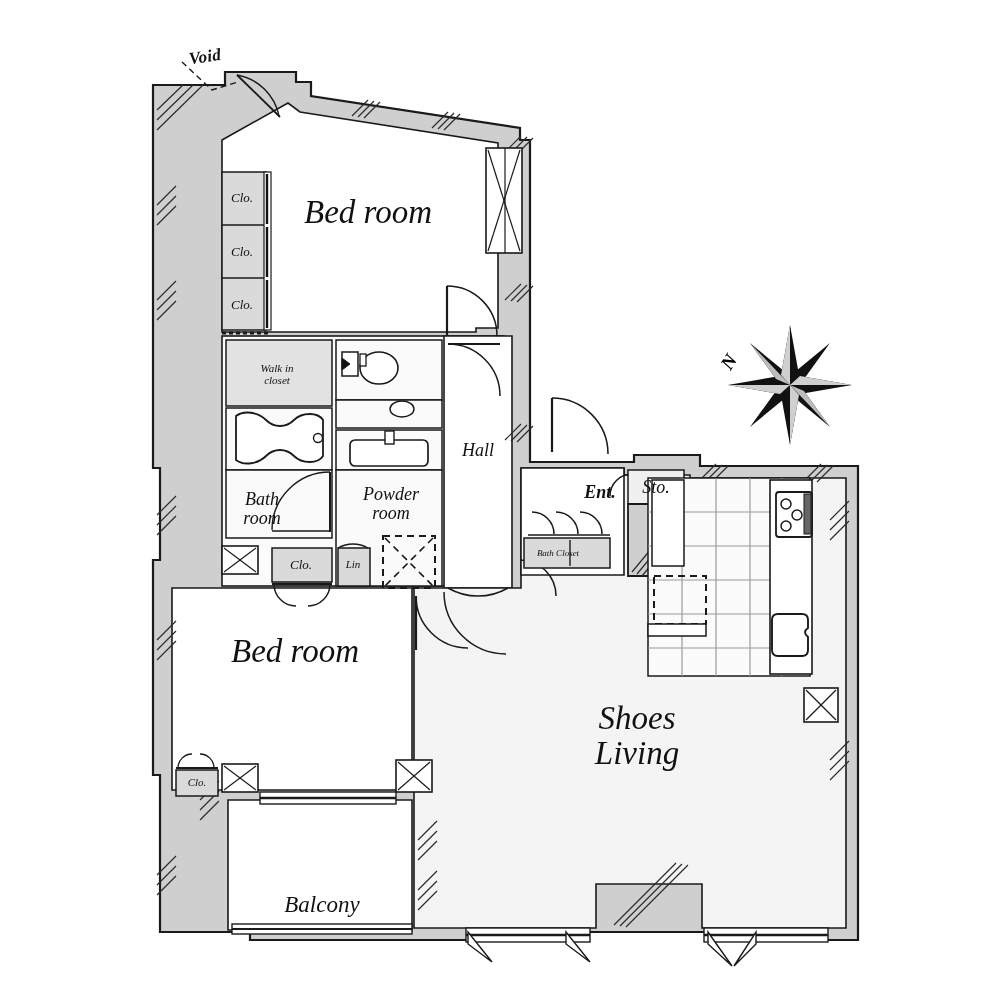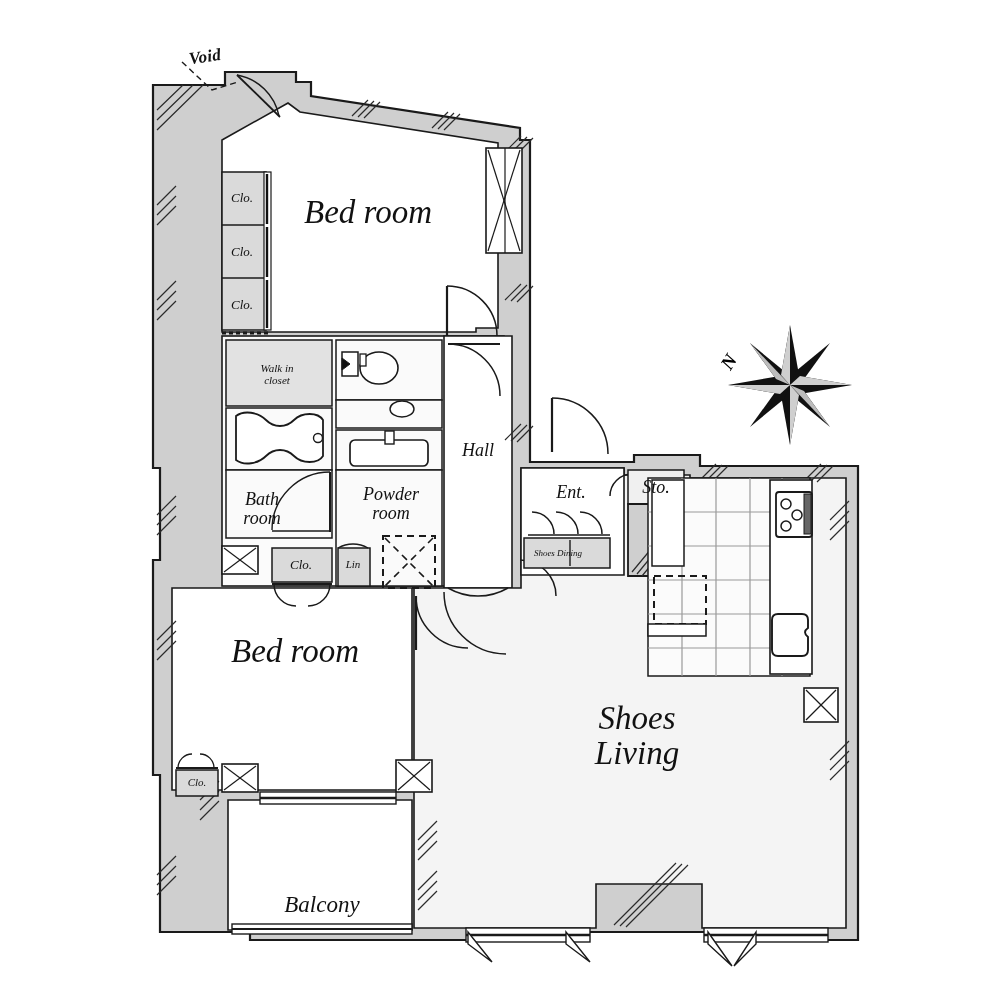--- a/index.html
+++ b/index.html
@@ -320,28 +320,28 @@
   </div>
   <div class="lbl lbl-md" style="left:478px;top:450px;text-align:right;">Hall</div>
   <div class="lbl lbl-md" style="left:391px;top:504px;">
     <span>Powder</span><br>
     <span>room</span>
   </div>
   <div class="lbl lbl-md" style="left:262px;top:509px;">
     <span>Bath</span><br>
     <span>room</span>
   </div>
-  <div class="lbl lbl-md" style="left:571px;top:492px;">Ent.</div>
+  <div class="lbl lbl-md" style="left:600px;top:492px;font-weight:bold;">Ent.</div>
   <div class="lbl lbl-md" style="left:656px;top:487px;">Sto.</div>
   <div class="lbl lbl-lg" style="left:322px;top:865px;">Balcony</div>
   <div class="lbl lbl-xs" style="left:277px;top:375px;">
     <span>Walk in</span><br>
     <span>closet</span>
   </div>
-  <div class="lbl lbl-tiny" style="left:558px;top:554px;">Shoes Dining</div>
+  <div class="lbl lbl-tiny" style="left:558px;top:554px;">Bath Closet</div>
   <div class="lbl lbl-xs" style="left:353px;top:565px;font-style:italic;">Lin</div>
 
   <div class="lbl lbl-sm" style="left:242px;top:198px;">Clo.</div>
   <div class="lbl lbl-sm" style="left:242px;top:252px;">Clo.</div>
   <div class="lbl lbl-sm" style="left:242px;top:305px;">Clo.</div>
   <div class="lbl lbl-sm" style="left:301px;top:565px;">Clo.</div>
   <div class="lbl lbl-xs" style="left:197px;top:783px;">Clo.</div>
 
   <div class="lbl void" style="left:205px;top:57px;transform:translate(-50%,-50%) rotate(-8deg);">Void</div>
 

